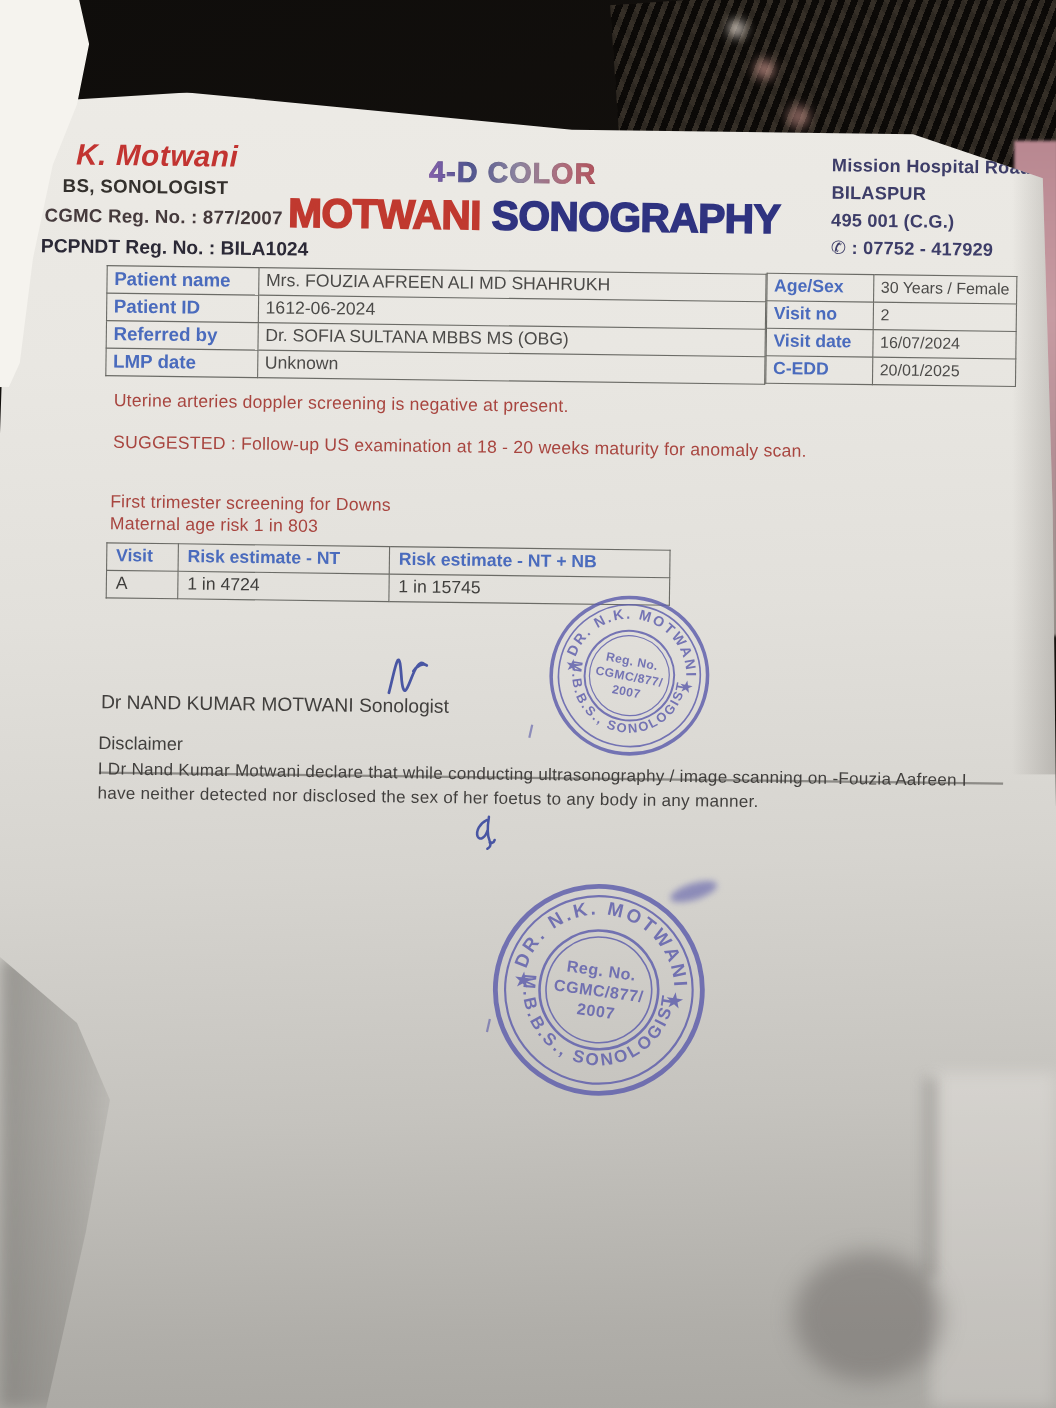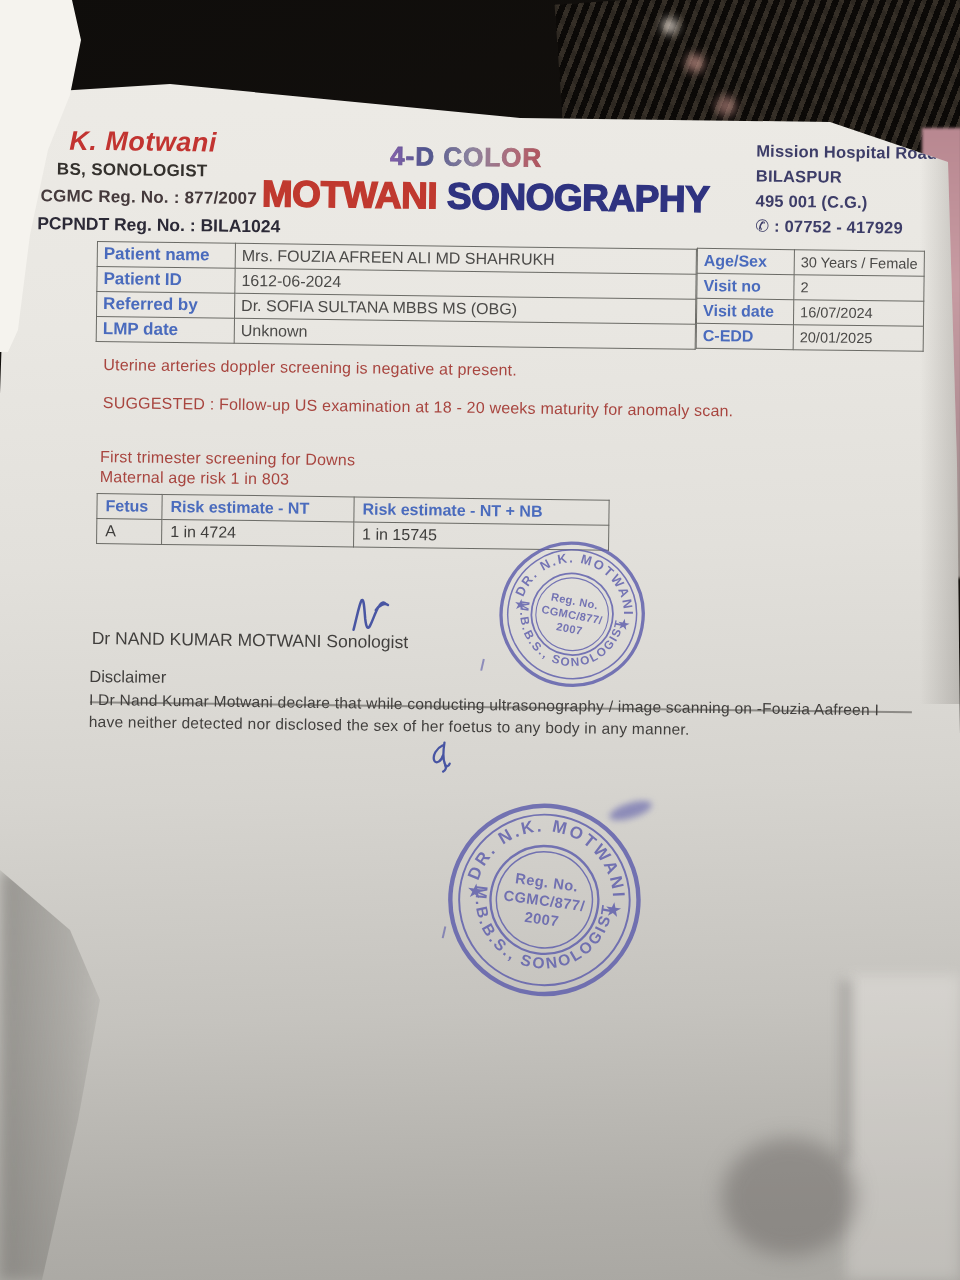--- a/index.html
+++ b/index.html
@@ -182,21 +182,21 @@
         </table>
 
       <div class="abs red-text" style="left:105px;top:312px;">Uterine arteries doppler screening is negative at present.</div>
       <div class="abs red-text" style="left:105px;top:350px;">SUGGESTED : Follow-up US examination at 18 - 20 weeks maturity for anomaly scan.</div>
       <div class="abs red-text" style="left:103px;top:404px;">First trimester screening for Downs</div>
       <div class="abs red-text" style="left:103px;top:424px;">Maternal age risk 1 in 803</div>
 
       <table class="abs rtable">
         <tbody>
             <tr>
-          <td class="hd" style="width:48px;">Fetus</td>
+          <td class="hd" style="width:48px;">Visit</td>
           <td class="hd" style="width:175px;">Risk estimate - NT</td>
           <td class="hd" style="width:238px;">Risk estimate - NT + NB</td>
             </tr>
         <tr>
           <td class="dt">A</td>
           <td class="dt">1 in 4724</td>
           <td class="dt">1 in 15745</td>
             </tr>
       </tbody>
         </table>

